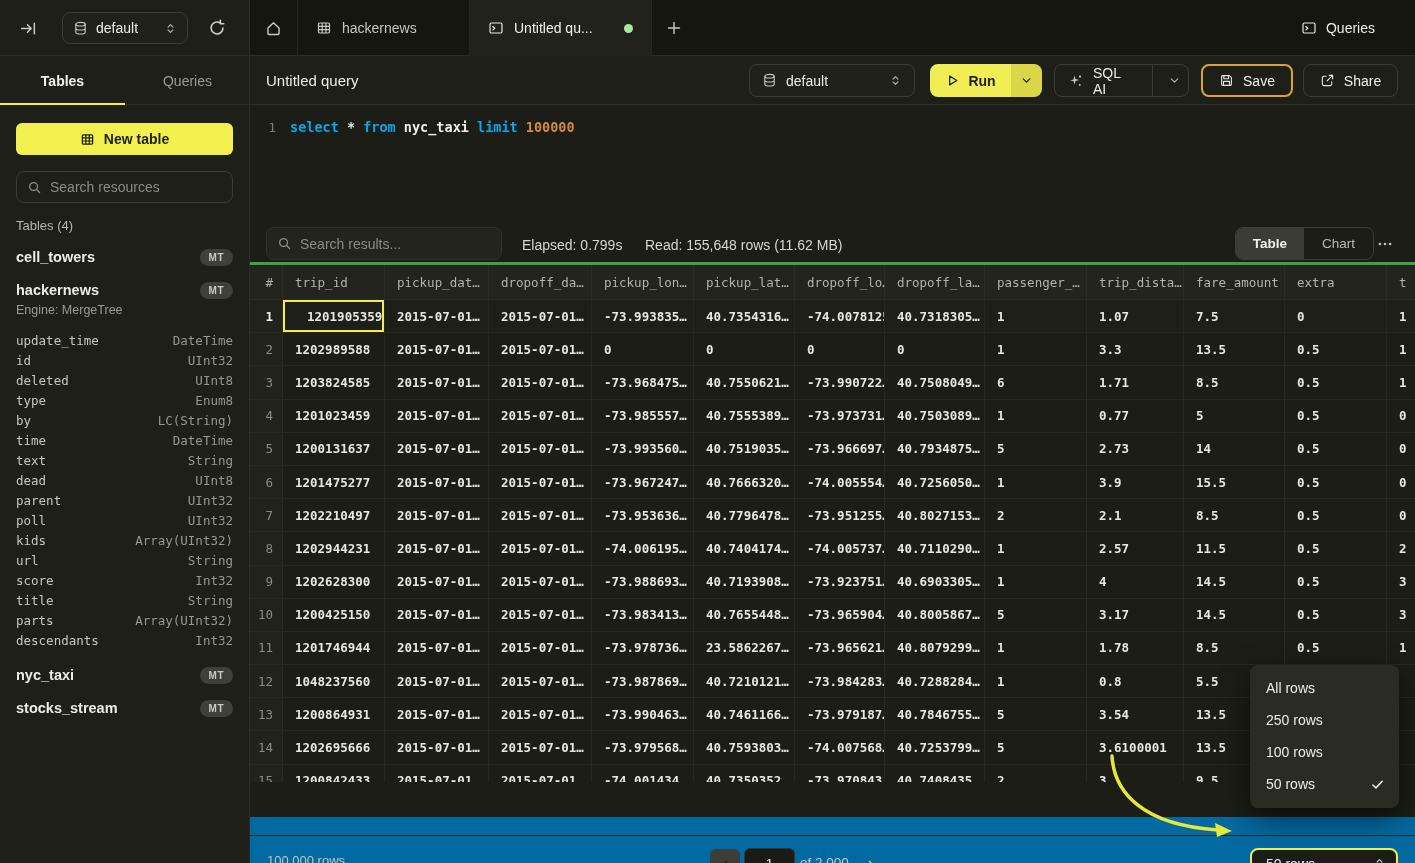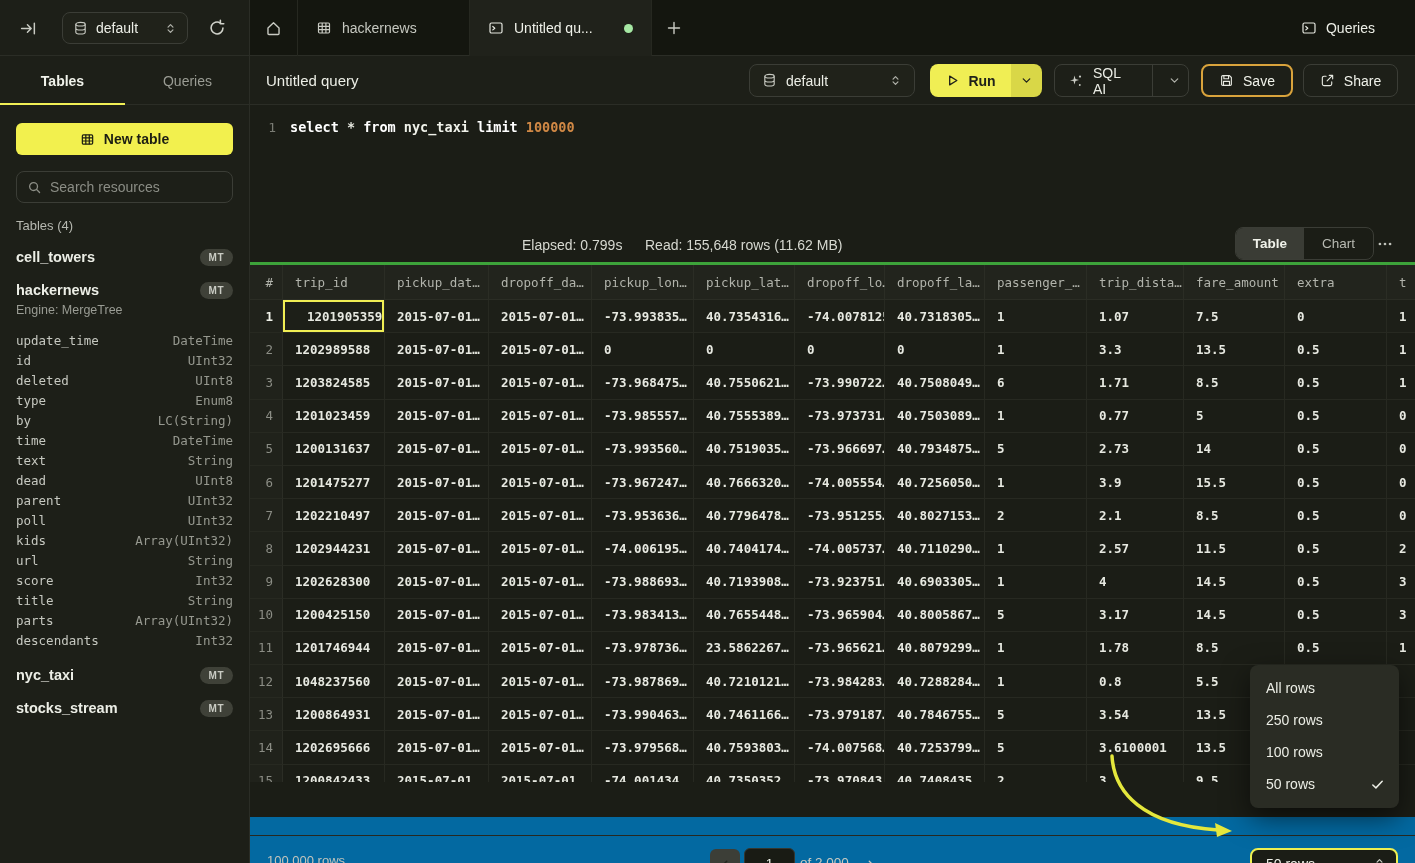--- a/index.html
+++ b/index.html
@@ -91,21 +91,21 @@
   .schema-row .cn { color:#c6c8c0; }
   .schema-row .ct { color:#96988f; }
 
   
   #main { position:absolute; left:250px; top:105px; width:1165px; height:758px; background:#1b1d16; }
   #editor-line { position:absolute; left:0; top:14px; display:flex; align-items:center; }
   #line-no { width:26px; text-align:right; color:#7a7c74; font-size:13px;
     font-family:"DejaVu Sans Mono",monospace; }
   #sql-code { margin-left:14px; font-family:"DejaVu Sans Mono",monospace; font-size:13.5px;
     font-weight:700; white-space:pre; }
-  #sql-code .kw { color:#ffffff; } #sql-code .plain { color:#e9ebe3; }
+  #sql-code .kw { color:#0ea5e9; } #sql-code .plain { color:#e9ebe3; }
   #sql-code .ident { color:#f0f2ea; } #sql-code .num { color:#d08845; }
 
   #results-toolbar { position:absolute; left:0; top:117px; width:1165px; height:45px; }
   #search-results { position:absolute; left:16px; top:5px; width:236px; height:33px;
     background:#22241d; border:1px solid #32342c; border-radius:8px; display:flex;
     align-items:center; gap:8px; padding:0 10px; }
   #search-results input { background:transparent; border:none; outline:none;
     color:#d8dad2; font-size:14px; width:180px; font-family:"Liberation Sans",sans-serif; }
   #search-results input::placeholder { color:#8b8d85; }
   #stat-elapsed { position:absolute; left:272px; top:0; height:45px; display:flex;
@@ -418,20 +418,29 @@
     </div>
   </div>
 
   <div id="main">
     <div id="editor-line">
       <span id="line-no">1</span>
       <span id="sql-code"><span class="kw">select</span><span class="plain"> </span><span class="plain">*</span><span class="plain"> </span><span class="kw">from</span><span class="plain"> </span><span class="ident">nyc_taxi</span><span class="plain"> </span><span class="kw">limit</span><span class="plain"> </span><span class="num">100000</span></span>
     </div>
 
     <div id="results-toolbar">
+      <div id="search-results">
+        <span>
+          <svg class="ic" width="15" height="15" viewBox="0 0 16 16" fill="none" stroke="#8b8d85" stroke-width="1.4" stroke-linecap="round">
+              <circle cx="7" cy="7" r="4.2"></circle>
+              <path d="M10.2 10.2l3.2 3.2"></path>
+            </svg>
+        </span>
+        <input placeholder="Search results..." style="">
+      </div>
       <div id="stat-elapsed">Elapsed: 0.799s</div>
       <div id="stat-read">Read: 155,648 rows (11.62 MB)</div>
       <div id="view-toggle">
         <div id="seg-table">Table</div>
         <div id="seg-chart">Chart</div>
       </div>
       <span id="more-results">
         <svg class="ic" width="18" height="18" viewBox="0 0 16 16" fill="#c0c2ba">
             <circle cx="3.5" cy="8" r="1.2"></circle>
             <circle cx="8" cy="8" r="1.2"></circle>

